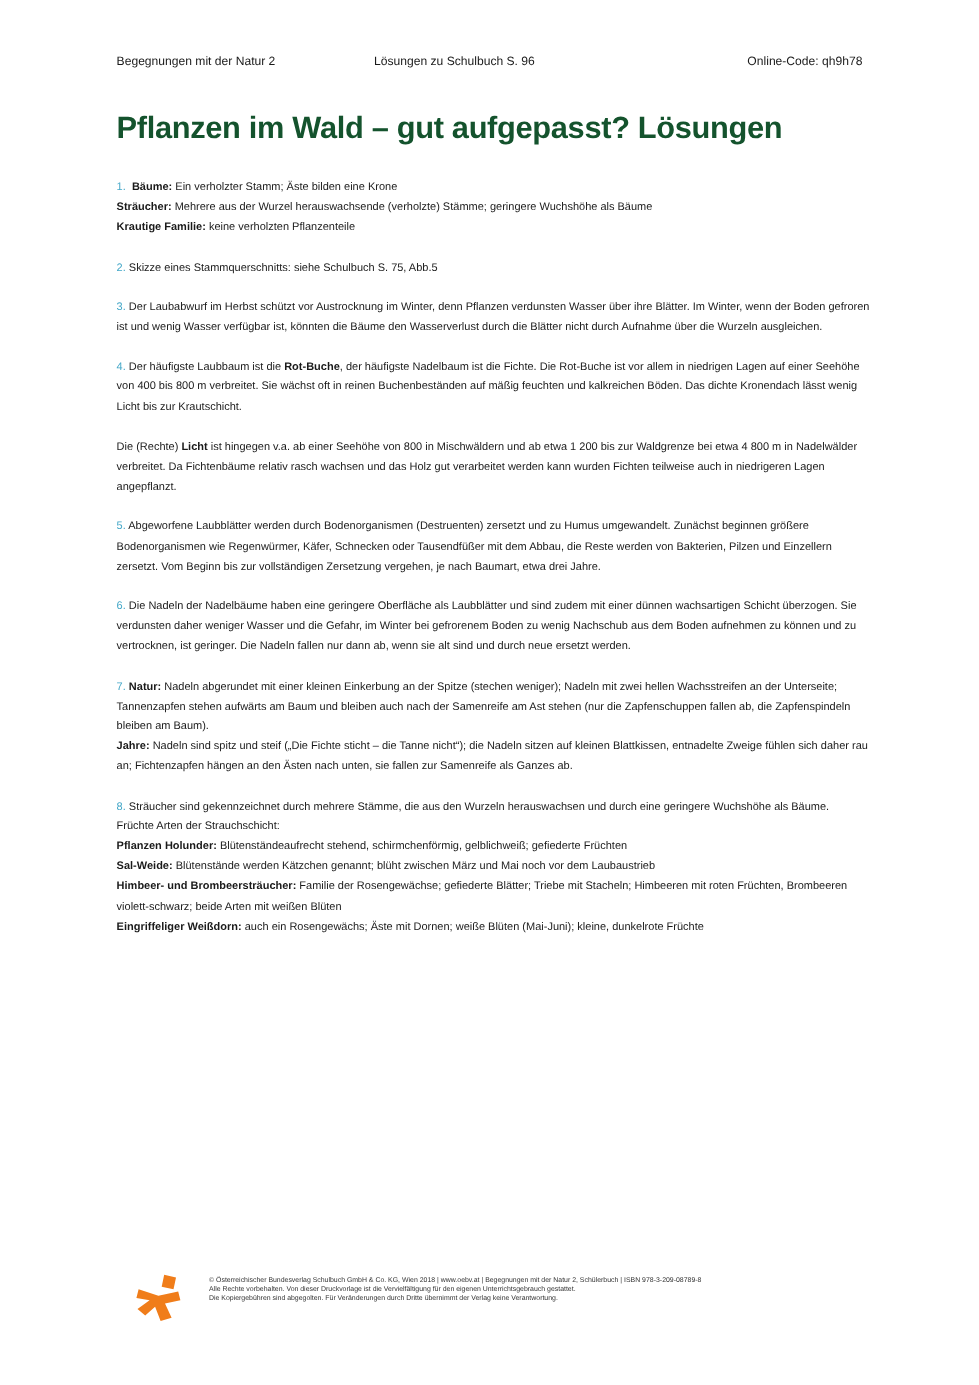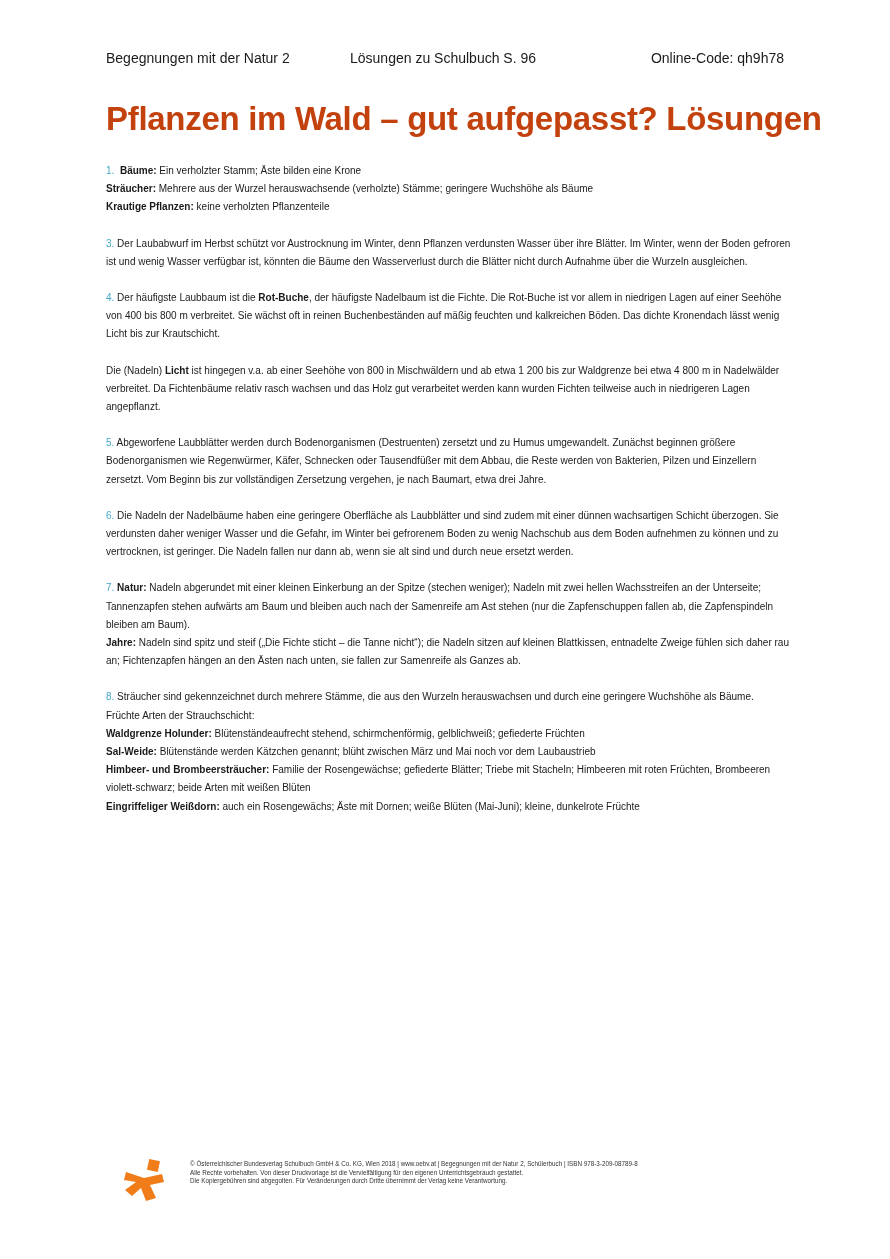--- a/index.html
+++ b/index.html
@@ -1,25 +1,25 @@
 <!DOCTYPE html>
 <html><head>
 <meta charset="utf-8">
 <style>
   html, body { margin: 0; padding: 0; background: #ffffff; }
   body { width: 890px; height: 1259px; position: relative; overflow: hidden;
          font-family: "Liberation Sans", sans-serif; color: #1a1a1a; }
   .header { position: absolute; top: 50px; left: 106px; width: 678px; height: 20px;
-            font-size: 14px; color: #1a1a1a; }
+            font-size: 11px; color: #1a1a1a; }
   .header span { position: absolute; top: 0; white-space: nowrap; }
   .h-left { left: 0; }
-  .h-mid { left: 244px; }
+  .h-mid { left: 234px; }
   .h-right { right: 0; }
-  .title { position: absolute; top: 100px; left: 106px; font-size: 33px; font-weight: bold;
-           color: #c2410c; letter-spacing: -0.3px; white-space: nowrap; }
+  .title { position: absolute; top: 100px; left: 106px; font-size: 28px; font-weight: bold;
+           color: #14532d; letter-spacing: -0.3px; white-space: nowrap; }
   .content { position: absolute; top: 162px; left: 106px; width: 690px;
              font-size: 10px; line-height: 18.2px; color: #1a1a1a; }
   .content p { margin: 0 0 18px 0; }
   .num { color: #45a8c8; }
   b { font-weight: bold; }
   .footer { position: absolute; top: 1158px; left: 122px; width: 620px; height: 50px; }
   .logo { position: absolute; left: 0; top: 0; width: 44px; height: 44px; }
   .legal { position: absolute; left: 68px; top: 2px; font-size: 6.3px; line-height: 8.6px;
            color: #333; white-space: nowrap; }
 </style>
@@ -31,53 +31,56 @@
   <span class="h-mid">Lösungen zu Schulbuch S. 96</span>
   <span class="h-right">Online-Code: qh9h78</span>
 </div>
 
 <div class="title">Pflanzen im Wald – gut aufgepasst? Lösungen</div>
 
 <div class="content">
   <p>
     <span class="num">1.</span>&nbsp;&nbsp;<b>Bäume:</b><span> Ein verholzter Stamm; Äste bilden eine Krone</span><br>
     <b>Sträucher:</b><span> Mehrere aus der Wurzel herauswachsende (verholzte) Stämme; geringere Wuchshöhe als Bäume</span><br>
-    <b>Krautige Pflanzen:</b><span>  keine verholzten Pflanzenteile</span>
+    <b>Krautige Familie:</b><span>  keine verholzten Pflanzenteile</span>
   </p>
 
+  <p>
+    <span class="num">2.</span><span> Skizze eines Stammquerschnitts: siehe Schulbuch S. 75, Abb.5</span>
+  </p>
 
   <p>
     <span class="num">3.</span><span> Der Laubabwurf im Herbst schützt vor Austrocknung im Winter, denn Pflanzen verdunsten Wasser über ihre Blätter. Im Winter, wenn der Boden gefroren ist und wenig Wasser verfügbar ist, könnten die Bäume den Wasserverlust durch die Blätter nicht durch Aufnahme über die Wurzeln ausgleichen.</span>
   </p>
 
   <p>
     <span class="num">4.</span><span> Der häufigste Laubbaum ist die </span><b>Rot-Buche</b><span>, der häufigste Nadelbaum ist die Fichte. Die Rot-Buche ist vor allem in niedrigen Lagen auf einer Seehöhe von 400 bis 800 m verbreitet. Sie wächst oft in reinen Buchenbeständen auf mäßig feuchten und kalkreichen Böden. Das dichte Kronendach lässt wenig Licht bis zur Krautschicht.</span>
   </p>
 
   <p>
-    <span>Die (Nadeln) </span><b>Licht</b><span> ist hingegen v.a. ab einer Seehöhe von 800 in Mischwäldern und ab etwa 1 200 bis zur Waldgrenze bei etwa 4 800 m in Nadelwälder verbreitet. Da Fichtenbäume relativ rasch wachsen und das Holz gut verarbeitet werden kann wurden Fichten teilweise auch in niedrigeren Lagen angepflanzt.</span>
+    <span>Die (Rechte) </span><b>Licht</b><span> ist hingegen v.a. ab einer Seehöhe von 800 in Mischwäldern und ab etwa 1 200 bis zur Waldgrenze bei etwa 4 800 m in Nadelwälder verbreitet. Da Fichtenbäume relativ rasch wachsen und das Holz gut verarbeitet werden kann wurden Fichten teilweise auch in niedrigeren Lagen angepflanzt.</span>
   </p>
 
   <p>
     <span class="num">5.</span><span> Abgeworfene Laubblätter werden durch Bodenorganismen (Destruenten) zersetzt und zu Humus umgewandelt. Zunächst beginnen größere Bodenorganismen wie Regenwürmer, Käfer, Schnecken oder Tausendfüßer mit dem Abbau, die Reste werden von Bakterien, Pilzen und Einzellern zersetzt. Vom Beginn bis zur vollständigen Zersetzung vergehen, je nach Baumart, etwa drei Jahre.</span>
   </p>
 
   <p>
     <span class="num">6.</span><span> Die Nadeln der Nadelbäume haben eine geringere Oberfläche als Laubblätter und sind zudem mit einer dünnen wachsartigen Schicht überzogen. Sie verdunsten daher weniger Wasser und die Gefahr, im Winter bei gefrorenem Boden zu wenig Nachschub aus dem Boden aufnehmen zu können und zu vertrocknen, ist geringer. Die Nadeln fallen nur dann ab, wenn sie alt sind und durch neue ersetzt werden.</span>
   </p>
 
   <p>
     <span class="num">7.</span><b> Natur:</b><span> Nadeln abgerundet mit einer kleinen Einkerbung an der Spitze (stechen weniger); Nadeln mit zwei hellen Wachsstreifen an der Unterseite; Tannenzapfen stehen aufwärts am Baum und bleiben auch nach der Samenreife am Ast stehen (nur die Zapfenschuppen fallen ab, die Zapfenspindeln bleiben am Baum).</span><br>
     <b>Jahre:</b><span> Nadeln sind spitz und steif („Die Fichte sticht – die Tanne nicht“); die Nadeln sitzen auf kleinen Blattkissen, entnadelte Zweige fühlen sich daher rau an; Fichtenzapfen hängen an den Ästen nach unten, sie fallen zur Samenreife als Ganzes ab.</span>
   </p>
 
   <p>
     <span class="num">8.</span><span> Sträucher sind gekennzeichnet durch mehrere Stämme, die aus den Wurzeln herauswachsen und durch eine geringere Wuchshöhe als Bäume.</span><br>
     <span>Früchte Arten der Strauchschicht:</span><br>
-    <b>Waldgrenze Holunder:</b><span> Blütenständeaufrecht stehend, schirmchenförmig, gelblichweiß; gefiederte Früchten</span><br>
+    <b>Pflanzen Holunder:</b><span> Blütenständeaufrecht stehend, schirmchenförmig, gelblichweiß; gefiederte Früchten</span><br>
     <b>Sal-Weide:</b><span> Blütenstände werden Kätzchen genannt; blüht zwischen März und Mai noch vor dem Laubaustrieb</span><br>
     <b>Himbeer- und Brombeersträucher:</b><span> Familie der Rosengewächse; gefiederte Blätter; Triebe mit Stacheln; Himbeeren mit roten Früchten, Brombeeren violett-schwarz; beide Arten mit weißen Blüten</span><br>
     <b>Eingriffeliger Weißdorn:</b><span> auch ein Rosengewächs; Äste mit Dornen; weiße Blüten (Mai-Juni); kleine, dunkelrote Früchte</span>
   </p>
 </div>
 
 <div class="footer">
   <svg class="logo" viewBox="0 0 44 44">
     <g fill="#f07d1a">
       <rect x="26" y="2" width="11" height="11" transform="rotate(12 31.5 7.5)"></rect>

